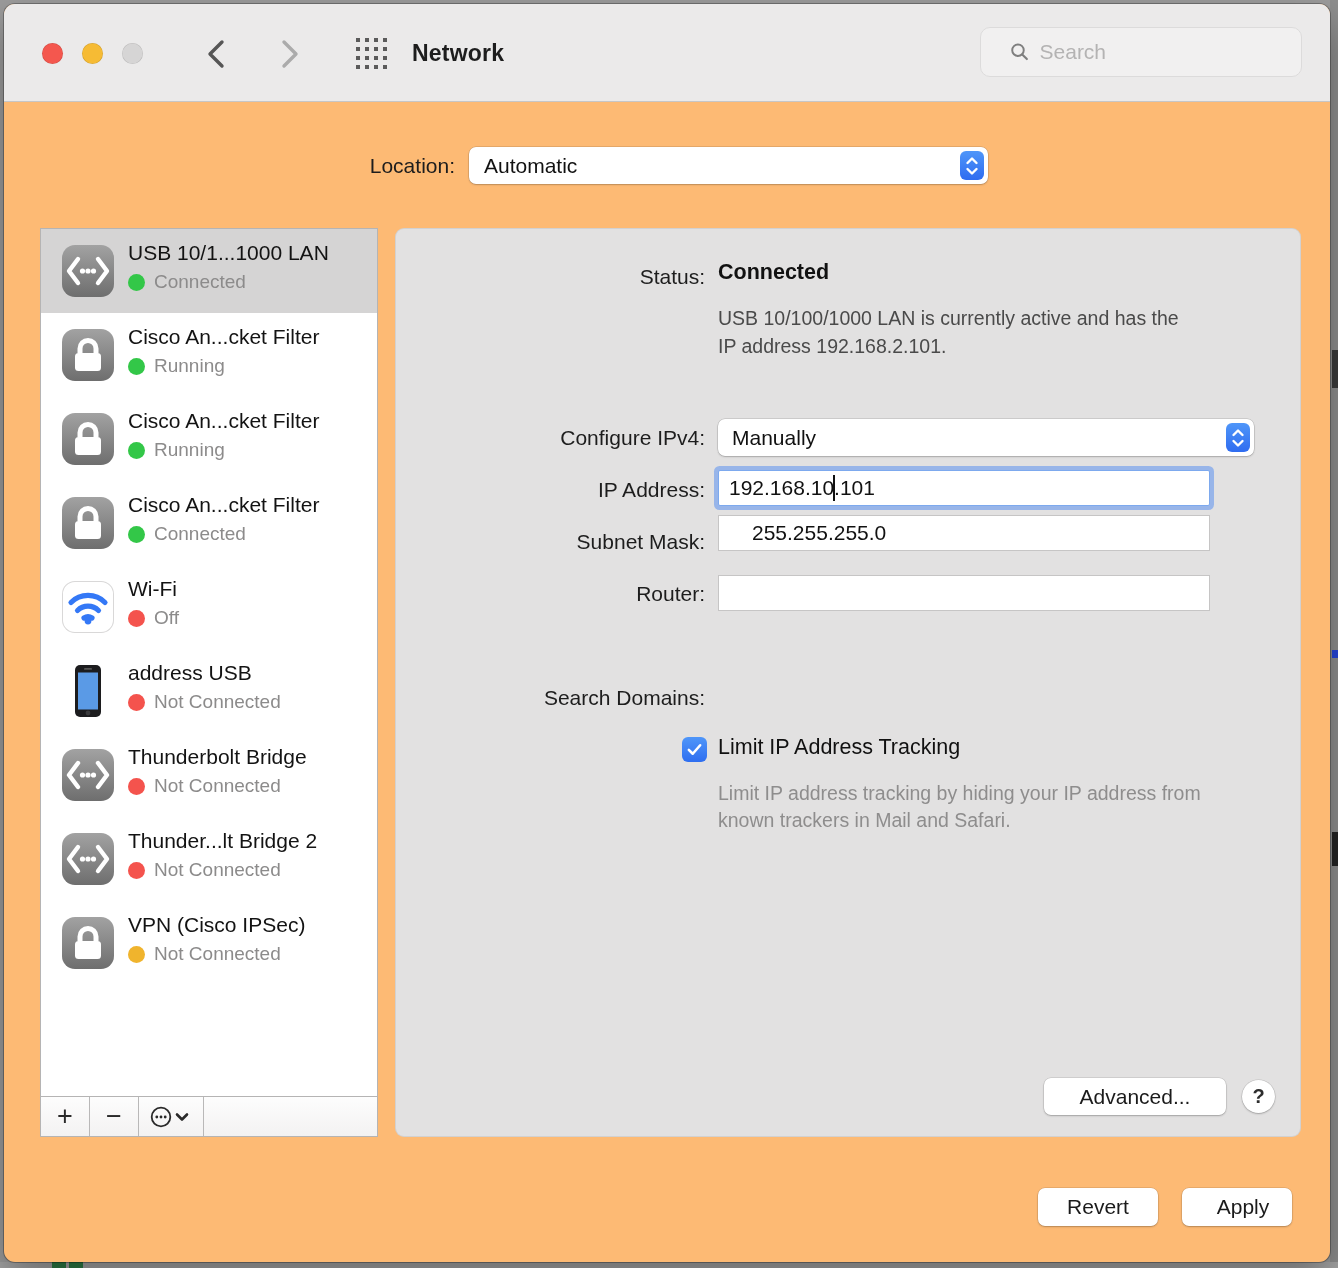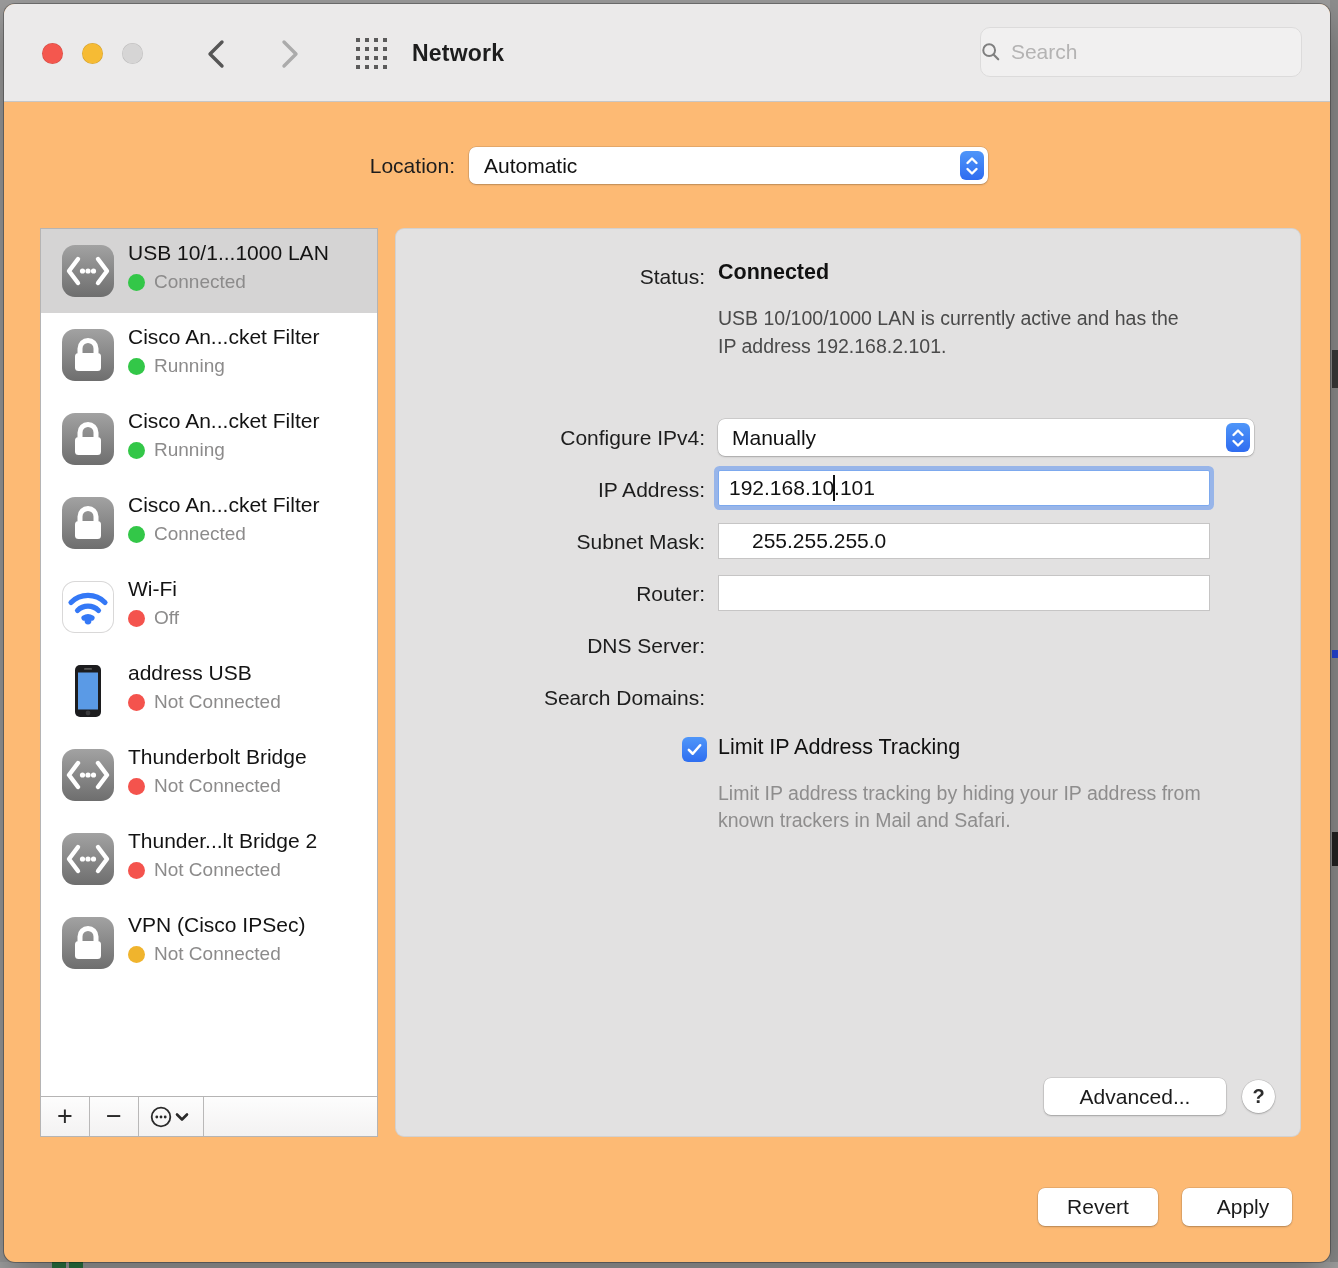--- a/index.html
+++ b/index.html
@@ -26,21 +26,21 @@
   .tl-close { left:38px; background:#f4574e; box-shadow:inset 0 0 0 .5px rgba(0,0,0,.15);}
   .tl-min   { left:78px; background:#f6bb34; box-shadow:inset 0 0 0 .5px rgba(0,0,0,.15);}
   .tl-zoom  { left:118px; background:#d6d5d5; box-shadow:inset 0 0 0 .5px rgba(0,0,0,.12);}
   .navbtn { position:absolute; top:33px; width:30px; height:34px; display:flex; align-items:center; justify-content:center; }
   .nav-back { left:197px; }
   .nav-fwd  { left:271px; }
   .grid-icon { position:absolute; left:350px; top:33px; width:36px; height:34px; display:flex; align-items:center; justify-content:center; }
   .win-title { position:absolute; left:408px; top:36px; font-size:23px; font-weight:700; color:#1d1d1d; letter-spacing:.2px; }
   .searchbox { position:absolute; left:976px; top:23px; width:322px; height:50px;
     background:#f1f0f0; border:1px solid #dcdbdb; border-radius:10px;
-    display:flex; align-items:center; padding:0 0; gap:10px; }
+    display:flex; align-items:center; padding:0 29px; gap:10px; }
   .searchbox input { border:none; outline:none; background:transparent; font-size:21px; color:#333;
     font-family:inherit; width:100%; }
   .searchbox input::placeholder { color:#b4b3b3; }
 
   
   .loc-label { position:absolute; left:0; top:150px; width:451px; text-align:right;
     font-size:21px; color:#1d1d1d; }
   .loc-select { position:absolute; left:465px; top:143px; width:519px; height:37px;
     background:#fff; border-radius:7px;
     box-shadow:0 0 0 .5px rgba(0,0,0,.18), 0 1px 2px rgba(0,0,0,.18);
@@ -360,26 +360,25 @@
     </div>
 
     <div class="flabel" style="top:247px">IP Address:</div>
     <div class="pfield focused" style="top:242px">
       <span>192.168.10</span>
         <span class="caret"></span>
         <span>.101</span>
     </div>
 
     <div class="flabel" style="top:299px">Subnet Mask:</div>
-    <input class="pfield" style="top: 295px; padding-left: 33px;" value="255.255.255.0">
+    <input class="pfield" style="top: 287px; padding-left: 33px;" value="255.255.255.0">
 
     <div class="flabel" style="top:351px">Router:</div>
     <input class="pfield" style="top: 347px;" value="">
 
-    <div class="flabel" style="top:403px">DNS Server:</div>
     <div class="flabel" style="top:455px">Search Domains:</div>
 
     <div class="checkbox">
       <svg width="17" height="17" viewBox="0 0 24 24">
         <polyline points="4,12.5 9.5,18 20,6" fill="none" stroke="#fff" stroke-width="3.6" stroke-linecap="round" stroke-linejoin="round"></polyline>
       </svg>
     </div>
     <div class="check-label">Limit IP Address Tracking</div>
     <div class="check-desc">Limit IP address tracking by hiding your IP address from known trackers in Mail and Safari.</div>
 

